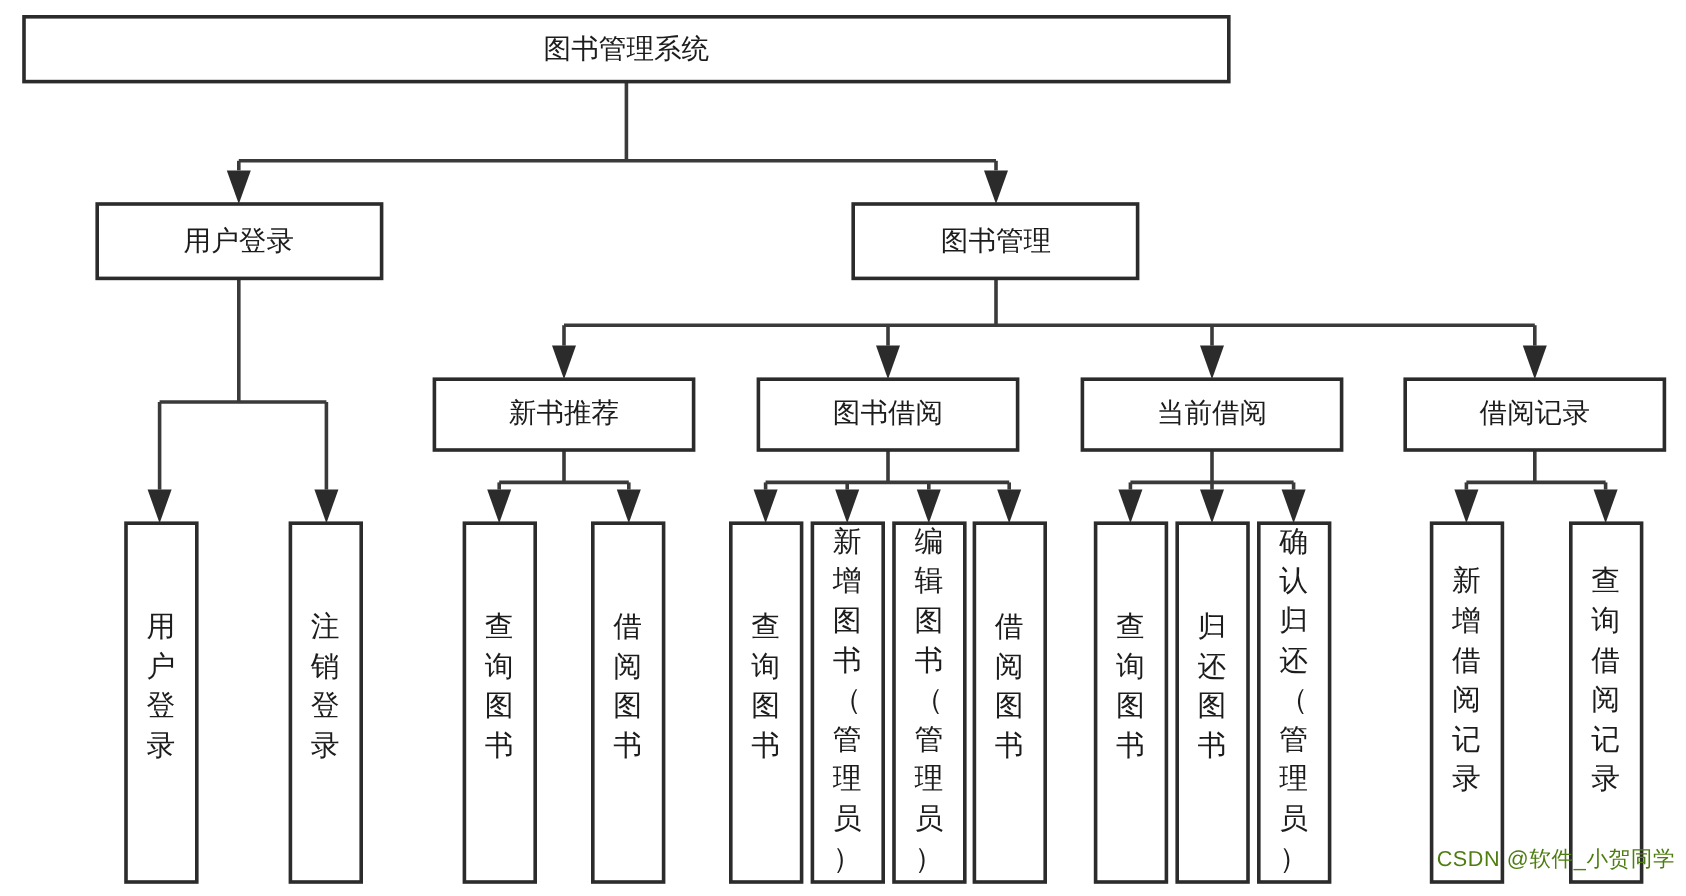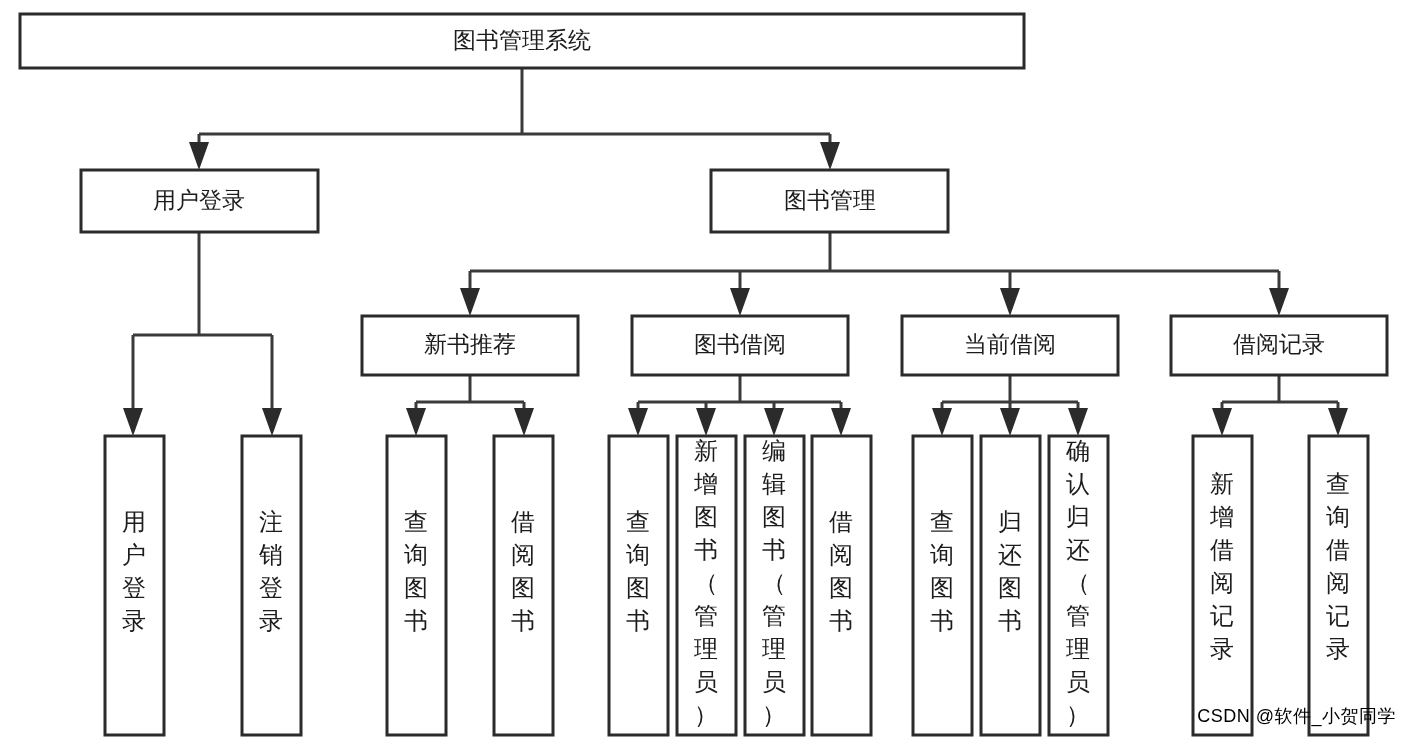--- a/index.html
+++ b/index.html
@@ -53,21 +53,21 @@
     font-size: 24px;
     fill: #1c1c1c;
     text-anchor: middle;
   }
   .watermark {
     position: absolute;
     right: 9px;
     bottom: 5px;
     font-family: "Liberation Sans", "DejaVu Sans", sans-serif;
     font-size: 18px;
-    color: #000000;
+    color: #4d7c0f;
     letter-spacing: 0.5px;
     white-space: nowrap;
     user-select: none;
   }
 </style>
 </head>
 <body>
 
 <div id="diagram-root">
   <svg width="1405" height="747" viewBox="0 0 1405 747" xmlns="http://www.w3.org/2000/svg">

